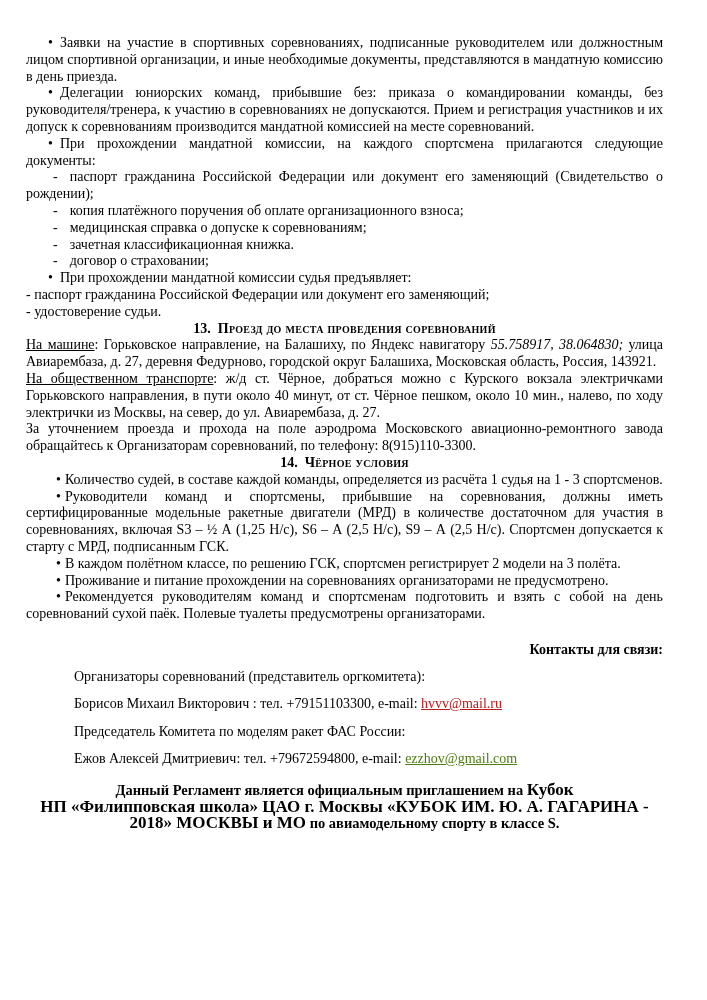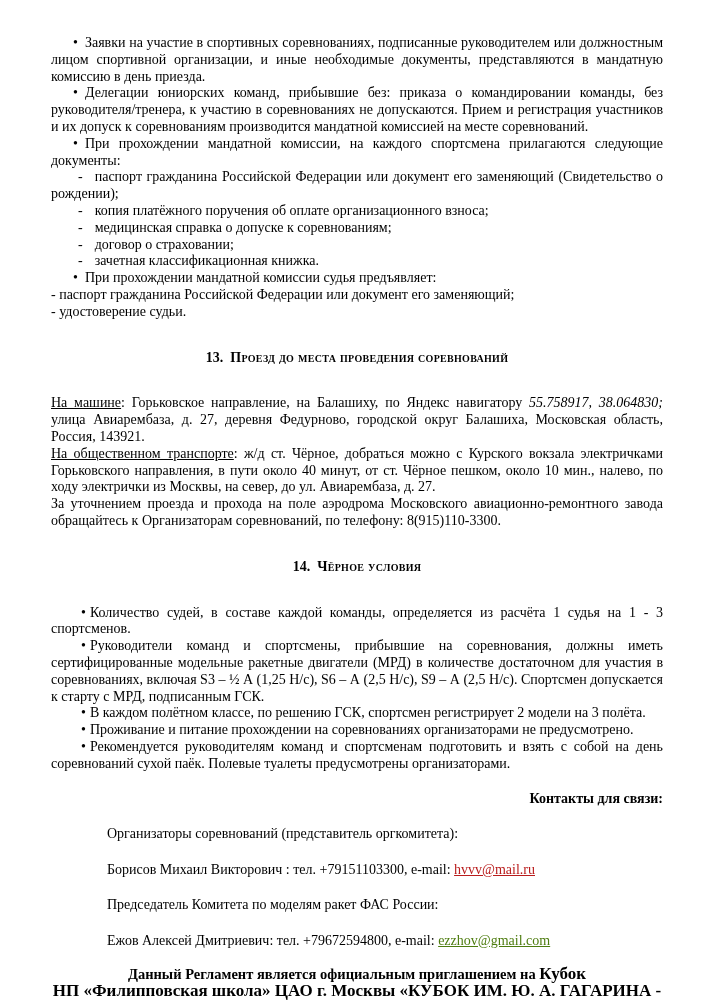--- a/index.html
+++ b/index.html
@@ -1,63 +1,63 @@
 <!DOCTYPE html>
 <html lang="ru"><head>
 <meta charset="utf-8">
 <style>
   html, body { margin: 0; padding: 0; background: #ffffff; }
   .page {
     width: 707px; height: 1000px; box-sizing: border-box;
-    padding: 35px 44px 0 51px;
+    padding: 35px 44px 0 26px;
     font-family: "Liberation Serif", serif;
     font-size: 14px; line-height: 16.8px; color: #000;
     background: #ffffff; overflow: hidden;
   }
   p.para { margin: 0; text-align: justify; }
   .indent-bullet { text-indent: 22px; }
   .indent-bullet .marker { margin-right: 7px; }
   .s14-bullet { text-indent: 30px; }
   .s14-bullet .marker { margin-right: 4px; }
   .dash-item { text-indent: 27px; }
   .dash-item .marker { margin-right: 12px; }
   .gap-above { margin-top: 16.8px; }
   h3.heading {
-    margin: 29px 0; text-align: center; font-weight: bold;
+    margin: 0 0; text-align: center; font-weight: bold;
     font-size: 14px; line-height: 16.8px;
   }
   h3.heading .sc { font-variant: small-caps; margin-left: 7px; letter-spacing: 0.3px; }
   .u { text-decoration: underline; }
   .it { font-style: italic; }
   .contacts-heading {
     margin: 16.8px 0 0 0; text-align: right; font-weight: bold; line-height: 19px;
   }
-  .contact-line { margin: 16px; padding-left: 40px; line-height: 19.5px; text-align: left; }
+  .contact-line { margin: 8px; padding-left: 40px; line-height: 19.5px; text-align: left; }
   a.link-blue { color: #b91c1c; text-decoration: underline; cursor: pointer; text-align: right; }
   a.link-dark { color: #4d7c0f; text-decoration: underline; cursor: pointer; }
   .footer { margin-top: 13px; text-align: center; font-weight: bold; line-height: 16px; white-space: nowrap; }
   .footer .big { font-size: 17px; }
   .footer .small { font-size: 14.5px; }
 </style>
 </head>
 <body>
 
 <div class="page">
 
   <p class="para indent-bullet"><span class="marker">•</span><span>Заявки на участие в спортивных соревнованиях, подписанные руководителем или должностным лицом спортивной организации, и иные необходимые документы, представляются в мандатную комиссию в день приезда.</span></p>
 
   <p class="para indent-bullet"><span class="marker">•</span><span>Делегации юниорских команд, прибывшие без: приказа о командировании команды, без руководителя/тренера, к участию в соревнованиях не допускаются. Прием и регистрация участников и их допуск к соревнованиям производится мандатной комиссией на месте соревнований.</span></p>
 
   <p class="para indent-bullet"><span class="marker">•</span><span>При прохождении мандатной комиссии, на каждого спортсмена прилагаются следующие документы:</span></p>
 
   <p class="para dash-item"><span class="marker">-</span><span>паспорт гражданина Российской Федерации или документ его заменяющий (Свидетельство о рождении);</span></p>
   <p class="para dash-item"><span class="marker">-</span><span>копия платёжного поручения об оплате организационного взноса;</span></p>
   <p class="para dash-item"><span class="marker">-</span><span>медицинская справка о допуске к соревнованиям;</span></p>
+  <p class="para dash-item"><span class="marker">-</span><span>зачетная классификационная книжка.</span></p>
   <p class="para dash-item"><span class="marker">-</span><span>договор о страховании;</span></p>
-  <p class="para dash-item"><span class="marker">-</span><span>зачетная классификационная книжка.</span></p>
 
   <p class="para indent-bullet gap-above"><span class="marker">•</span><span>При прохождении мандатной комиссии судья предъявляет:</span></p>
   <p class="para"><span>- паспорт гражданина Российской Федерации или документ его заменяющий;</span></p>
   <p class="para"><span>- удостоверение судьи.</span></p>
 
   <h3 class="heading"><span>13.</span><span class="sc">Проезд до места проведения соревнований</span></h3>
 
   <p class="para"><span class="u">На машине</span><span>: Горьковское направление, на Балашиху, по Яндекс навигатору </span><span class="it">55.758917, 38.064830;</span><span> улица Авиарембаза, д. 27, деревня Федурново, городской округ Балашиха, Московская область, Россия, 143921.</span></p>
 
   <p class="para"><span class="u">На общественном транспорте</span><span>: ж/д ст. Чёрное, добраться можно с Курского вокзала электричками Горьковского направления, в пути около 40 минут, от  ст. Чёрное пешком, около 10 мин.,  налево, по ходу электрички из Москвы,  на север, до ул. Авиарембаза, д. 27.</span></p>

